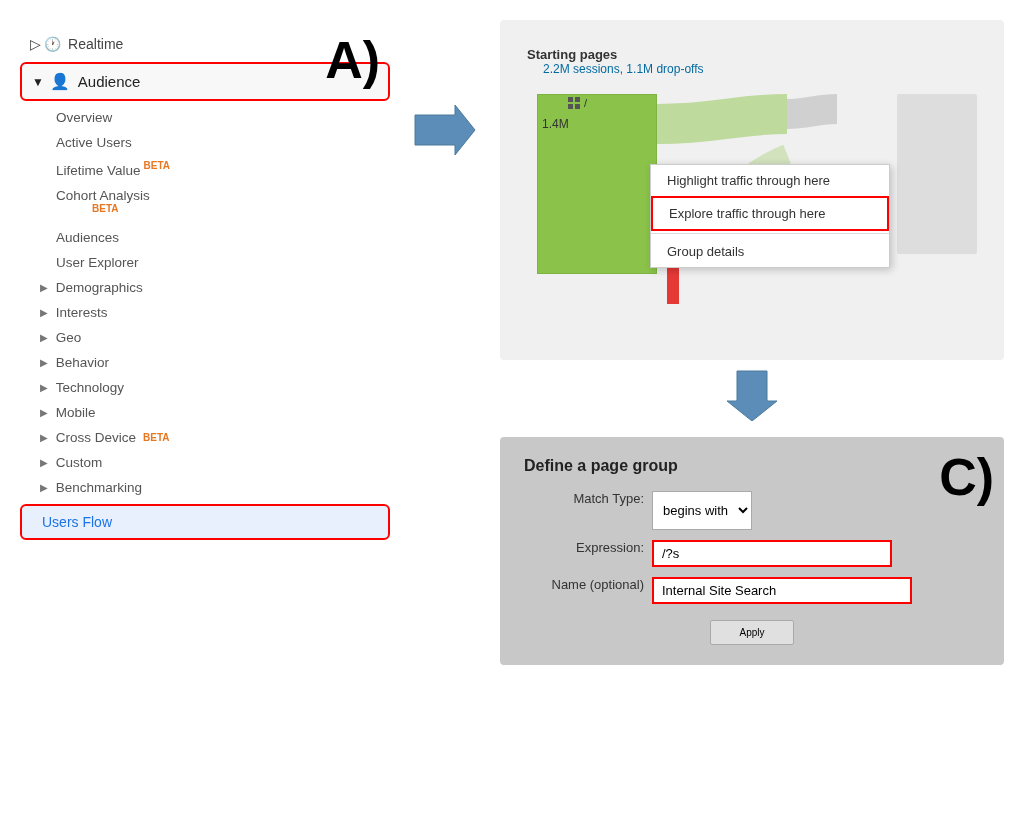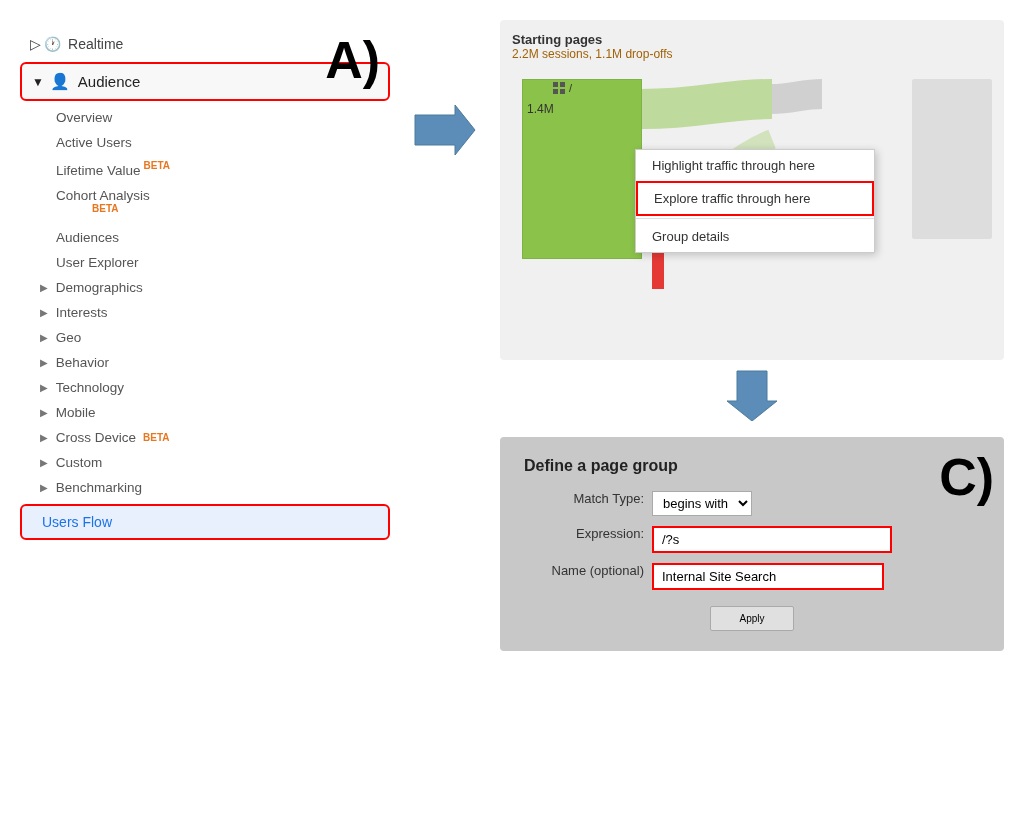--- a/index.html
+++ b/index.html
@@ -127,35 +127,36 @@
       right: 10px;
       font-size: 52px;
       font-weight: bold;
       color: #000;
     }
 
     
     .section-b {
       background: #f0f0f0;
       border-radius: 4px;
-      padding: 12px;
+      padding: 27px;
       position: relative;
       height: 340px;
     }
 
     .section-b-title {
       font-size: 13px;
       font-weight: bold;
       color: #333;
     }
 
     .section-b-subtitle {
       font-size: 12px;
-      color: #a16207;
+      color: #0369a1;
       margin-bottom: 8px;
+      margin-left: 16px;
     }
 
     .traffic-visual {
       position: relative;
       height: 230px;
       overflow: hidden;
     }
 
     .green-block {
       position: absolute;
@@ -244,41 +245,41 @@
     }
 
     .form-label {
       font-size: 13px;
       color: #333;
       min-width: 120px;
       text-align: right;
     }
 
     .form-select {
-      padding: 3px 6px;
+      padding: 10px 6px;
       font-size: 13px;
       border: 1px solid #aaa;
       background: white;
       cursor: pointer;
     }
 
     .form-input {
       padding: 4px 8px;
       font-size: 13px;
       border: 2.5px solid red;
       background: white;
       width: 240px;
     }
 
     .form-input-name {
       padding: 4px 8px;
       font-size: 13px;
       border: 2.5px solid red;
       background: white;
-      width: 232px;
+      width: 260px;
     }
 
     .apply-btn {
       display: block;
       margin: 16px auto 0;
       padding: 6px 28px;
       font-size: 10px;
       background: #e0e0e0;
       border: 1px solid #aaa;
       cursor: pointer;

